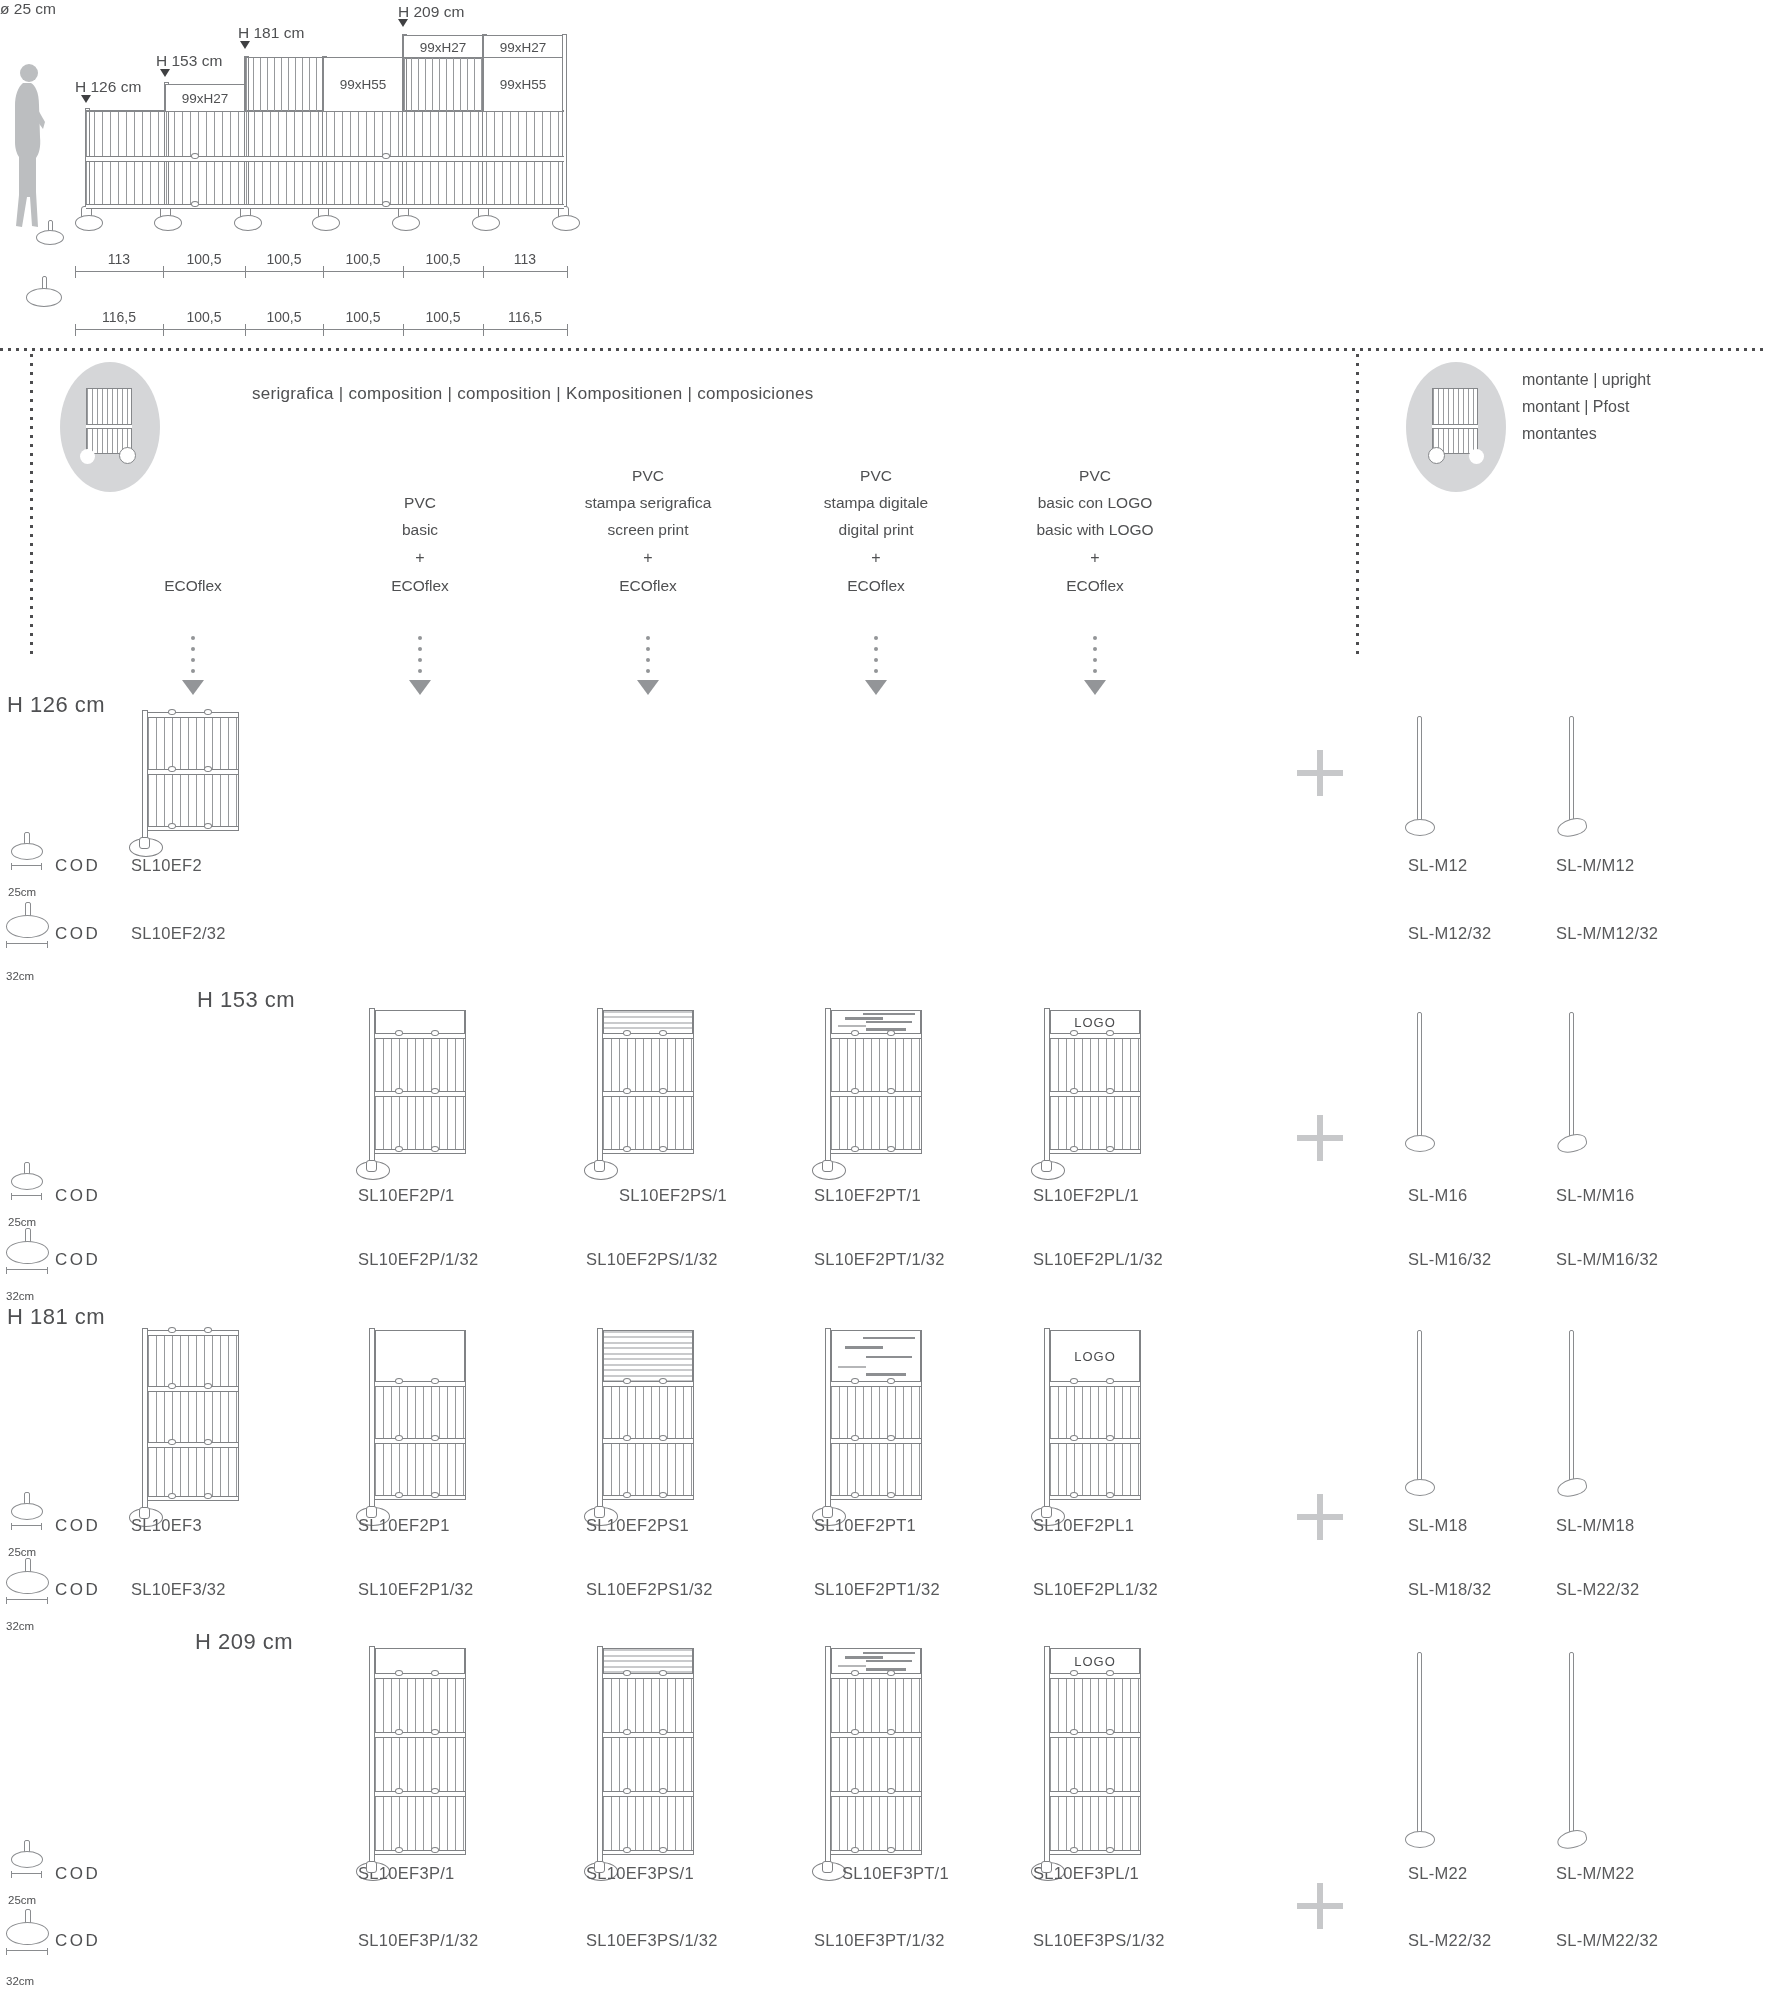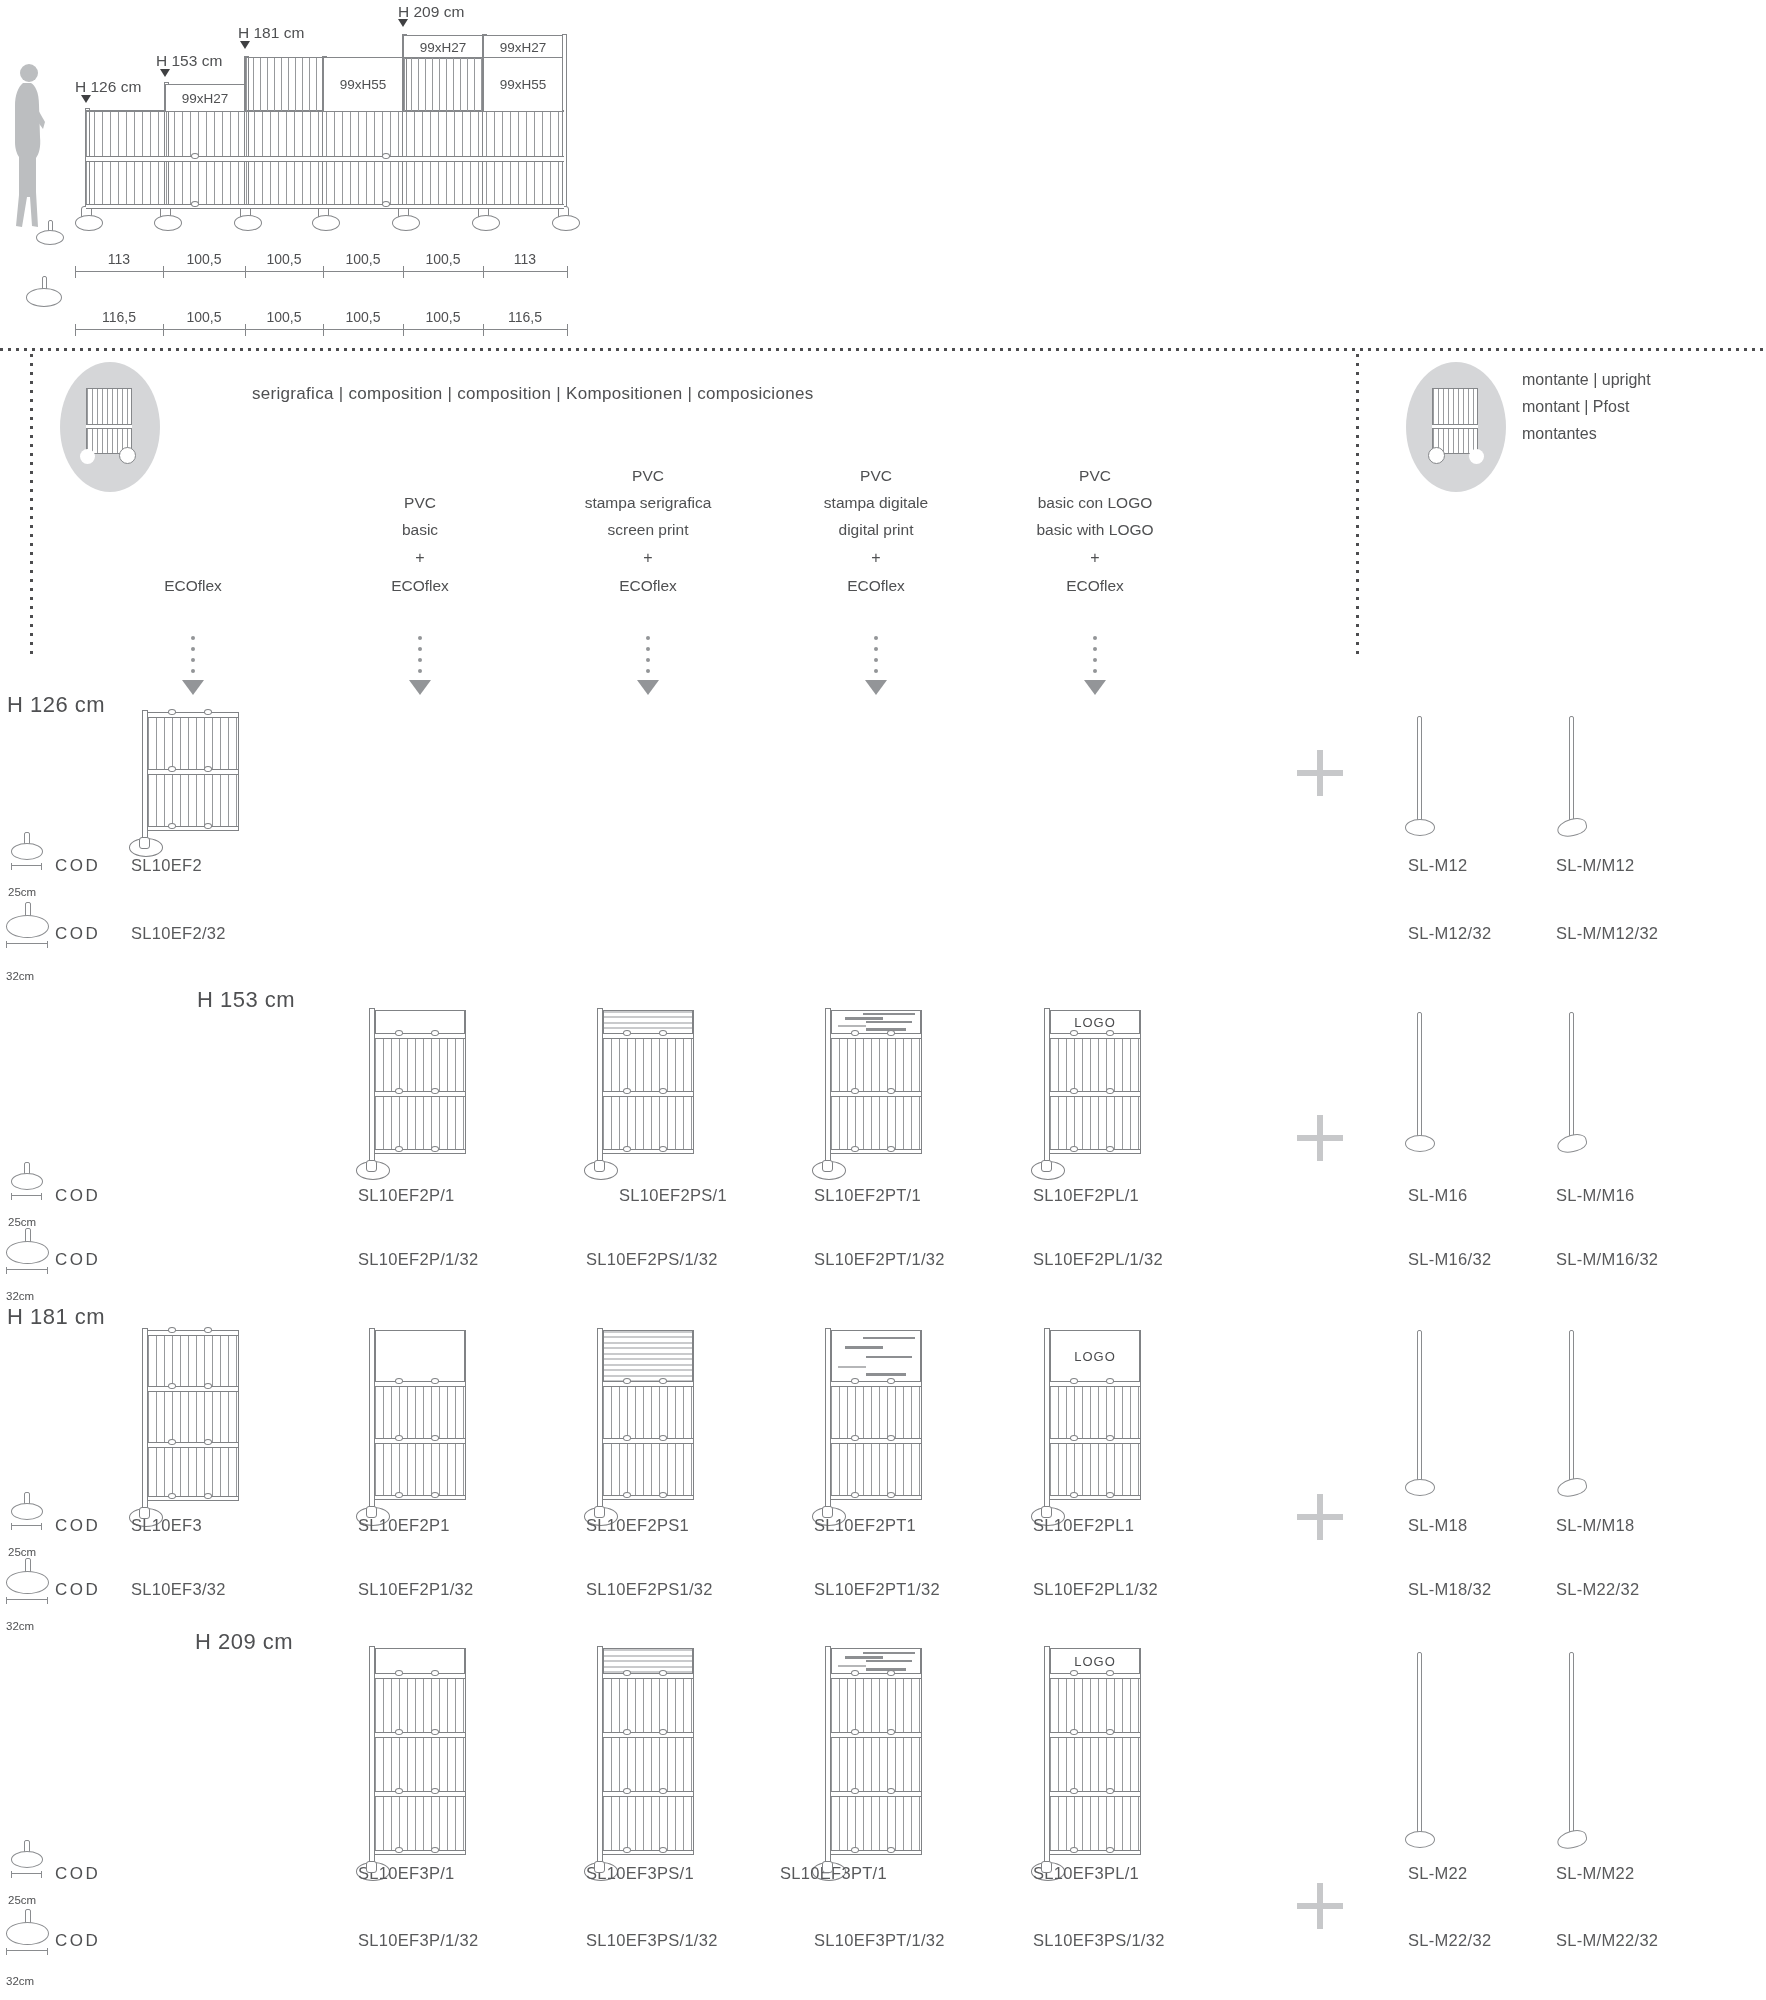--- a/index.html
+++ b/index.html
@@ -157,20 +157,21 @@
     <i class="emk" style="left:160px;top:69px"></i>
     <div class="hlabel" style="left:238px;top:24px">H 181 cm</div>
     <i class="emk" style="left:240px;top:41px"></i>
     <div class="hlabel" style="left:398px;top:3px">H 209 cm</div>
     <i class="emk" style="left:398px;top:19px"></i>
 
     <div class="mb" style="left:36px;top:220px">
         <i class="mbstem25"></i>
         <i class="mbdisc25"></i>
       </div>
+    <div class="dlabel" style="left:4px;top:256px">ø 25 cm</div>
     <div class="dimline" style="left:75px;top:271px;width:493px">
       <i class="etick" style="left:0"></i>
         <i class="etick" style="left:88px"></i>
         <i class="etick" style="left:170px"></i>
         <i class="etick" style="left:248px"></i>
         <i class="etick" style="left:328px"></i>
         <i class="etick" style="left:408px"></i>
         <i class="etick" style="left:492px"></i>
     </div>
     <span class="dimval" style="left:79px;top:251px">113</span>
@@ -586,21 +587,21 @@
   <div class="plus" style="left:1297px;top:1883px"></div>
 
   <div class="bico25" style="left:10px;top:1840px">
       <i class="b25stem"></i>
       <i class="b25disc"></i>
       <i class="b25line"></i>
     </div>
   <div class="a codlbl" style="left:55px;top:1864px">COD</div>
   <div class="a code" style="left:358px;top:1864px">SL10EF3P/1</div>
   <div class="a code" style="left:586px;top:1864px">SL10EF3PS/1</div>
-  <div class="a code" style="left:780px;top:1864px">SL10EF3PT/1</div>
+  <div class="a code" style="left:842px;top:1864px">SL10EF3PT/1</div>
   <div class="a code" style="left:1033px;top:1864px">SL10EF3PL/1</div>
   <div class="a code" style="left:1408px;top:1864px">SL-M22</div>
   <div class="a code" style="left:1556px;top:1864px">SL-M/M22</div>
   <div class="a cap" style="left:8px;top:1894px">25cm</div>
 
   <div class="bico32" style="left:6px;top:1909px">
       <i class="b32stem"></i>
       <i class="b32disc"></i>
       <i class="b32line"></i>
     </div>

